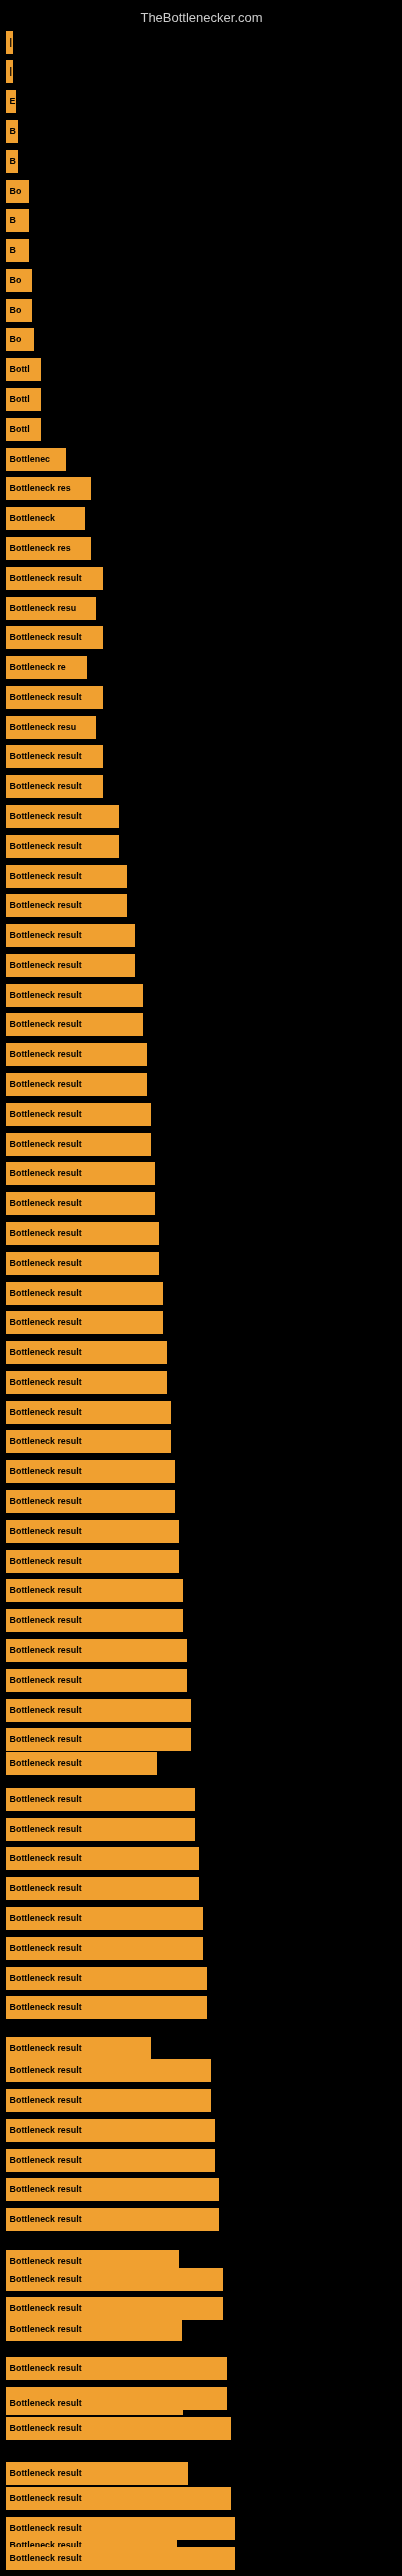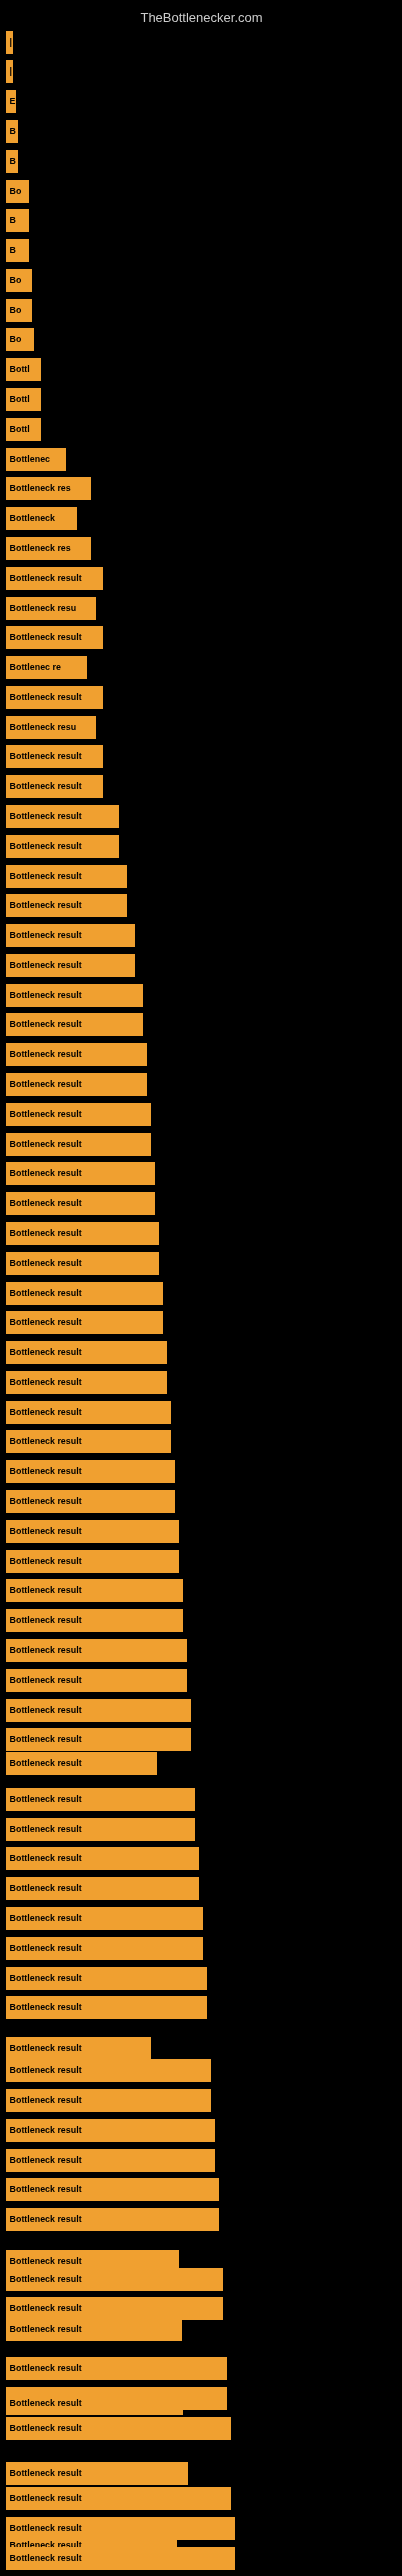--- a/index.html
+++ b/index.html
@@ -122,21 +122,21 @@
     <div class="bar" style="width: 60px; height: 22.5px;">
       <span class="bar-label">Bottlenec</span>
     </div>
   </div>
 <div class="bar-container" style="top: 477px;">
     <div class="bar" style="width: 85px; height: 22.5px;">
       <span class="bar-label">Bottleneck res</span>
     </div>
   </div>
 <div class="bar-container" style="top: 507px;">
-    <div class="bar" style="width: 71px; height: 22.5px;">
+    <div class="bar" style="width: 79px; height: 22.5px;">
       <span class="bar-label">Bottleneck</span>
     </div>
   </div>
 <div class="bar-container" style="top: 537px;">
     <div class="bar" style="width: 85px; height: 22.5px;">
       <span class="bar-label">Bottleneck res</span>
     </div>
   </div>
 <div class="bar-container" style="top: 567px;">
     <div class="bar" style="width: 97px; height: 22.5px;">
@@ -148,21 +148,21 @@
       <span class="bar-label">Bottleneck resu</span>
     </div>
   </div>
 <div class="bar-container" style="top: 626px;">
     <div class="bar" style="width: 97px; height: 22.5px;">
       <span class="bar-label">Bottleneck result</span>
     </div>
   </div>
 <div class="bar-container" style="top: 656px;">
     <div class="bar" style="width: 81px; height: 22.5px;">
-      <span class="bar-label">Bottlenec re</span>
+      <span class="bar-label">Bottleneck re</span>
     </div>
   </div>
 <div class="bar-container" style="top: 686px;">
     <div class="bar" style="width: 97px; height: 22.5px;">
       <span class="bar-label">Bottleneck result</span>
     </div>
   </div>
 <div class="bar-container" style="top: 716px;">
     <div class="bar" style="width: 90px; height: 22.5px;">
       <span class="bar-label">Bottleneck resu</span>

